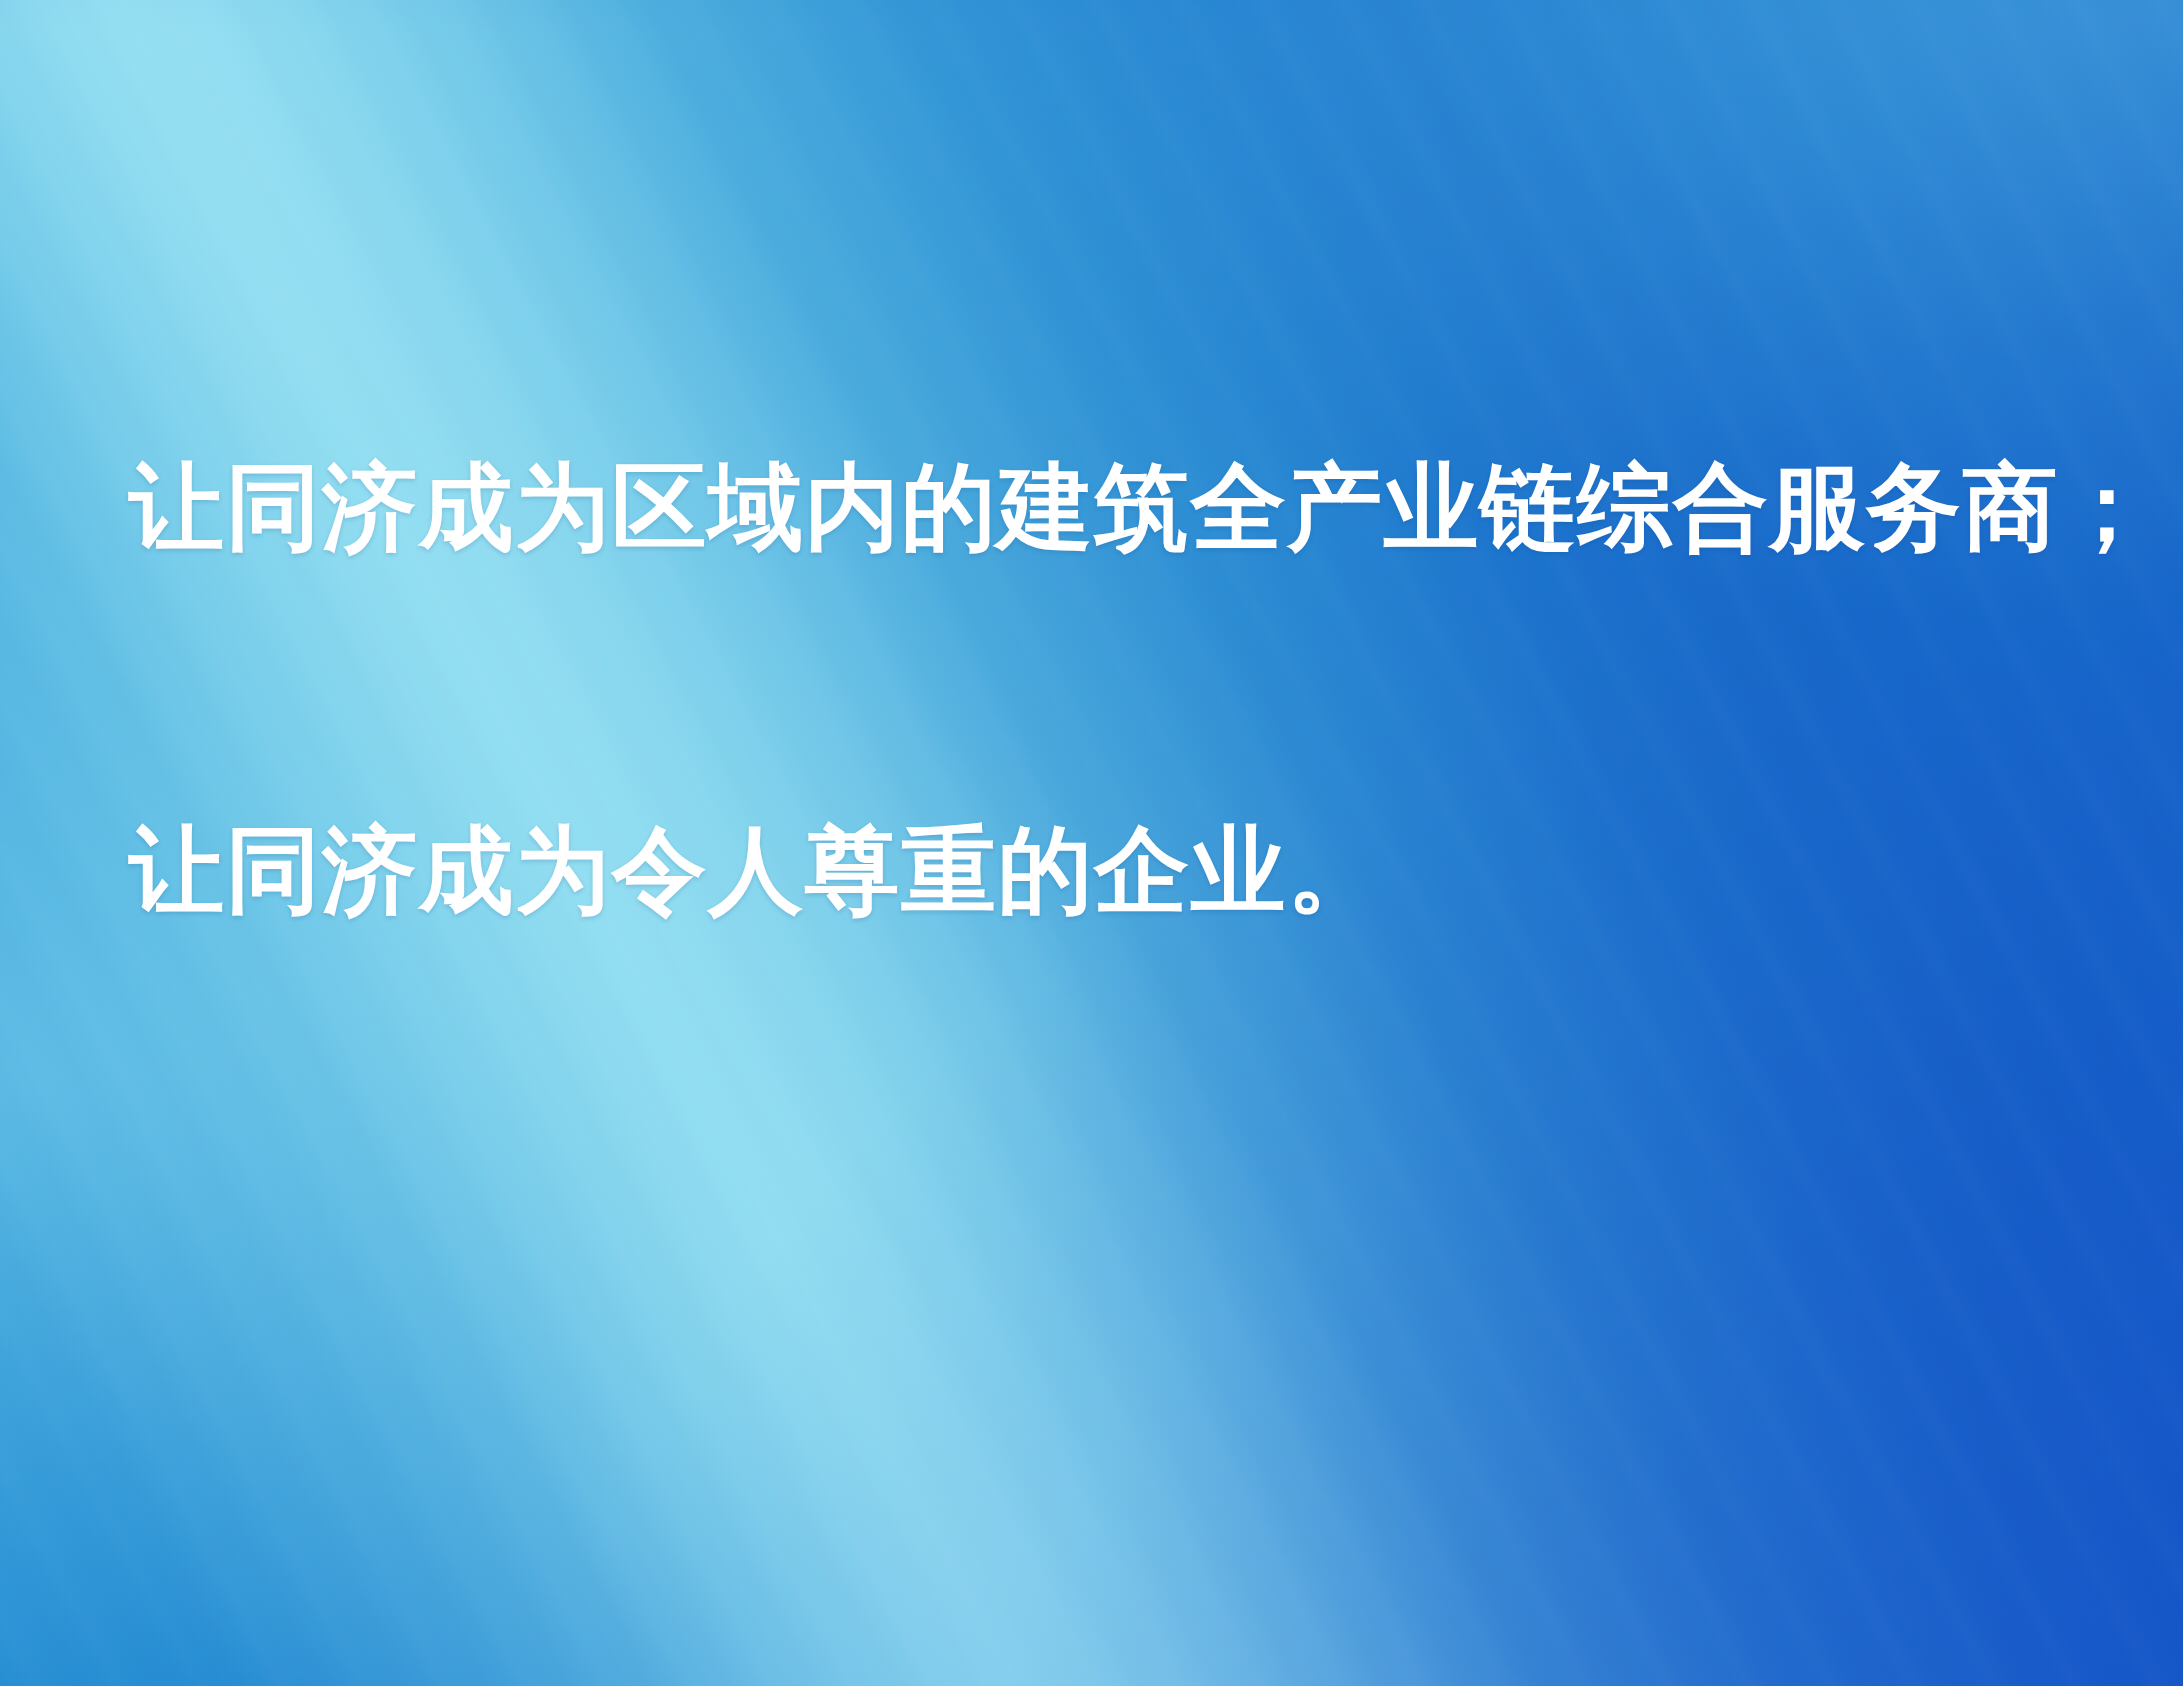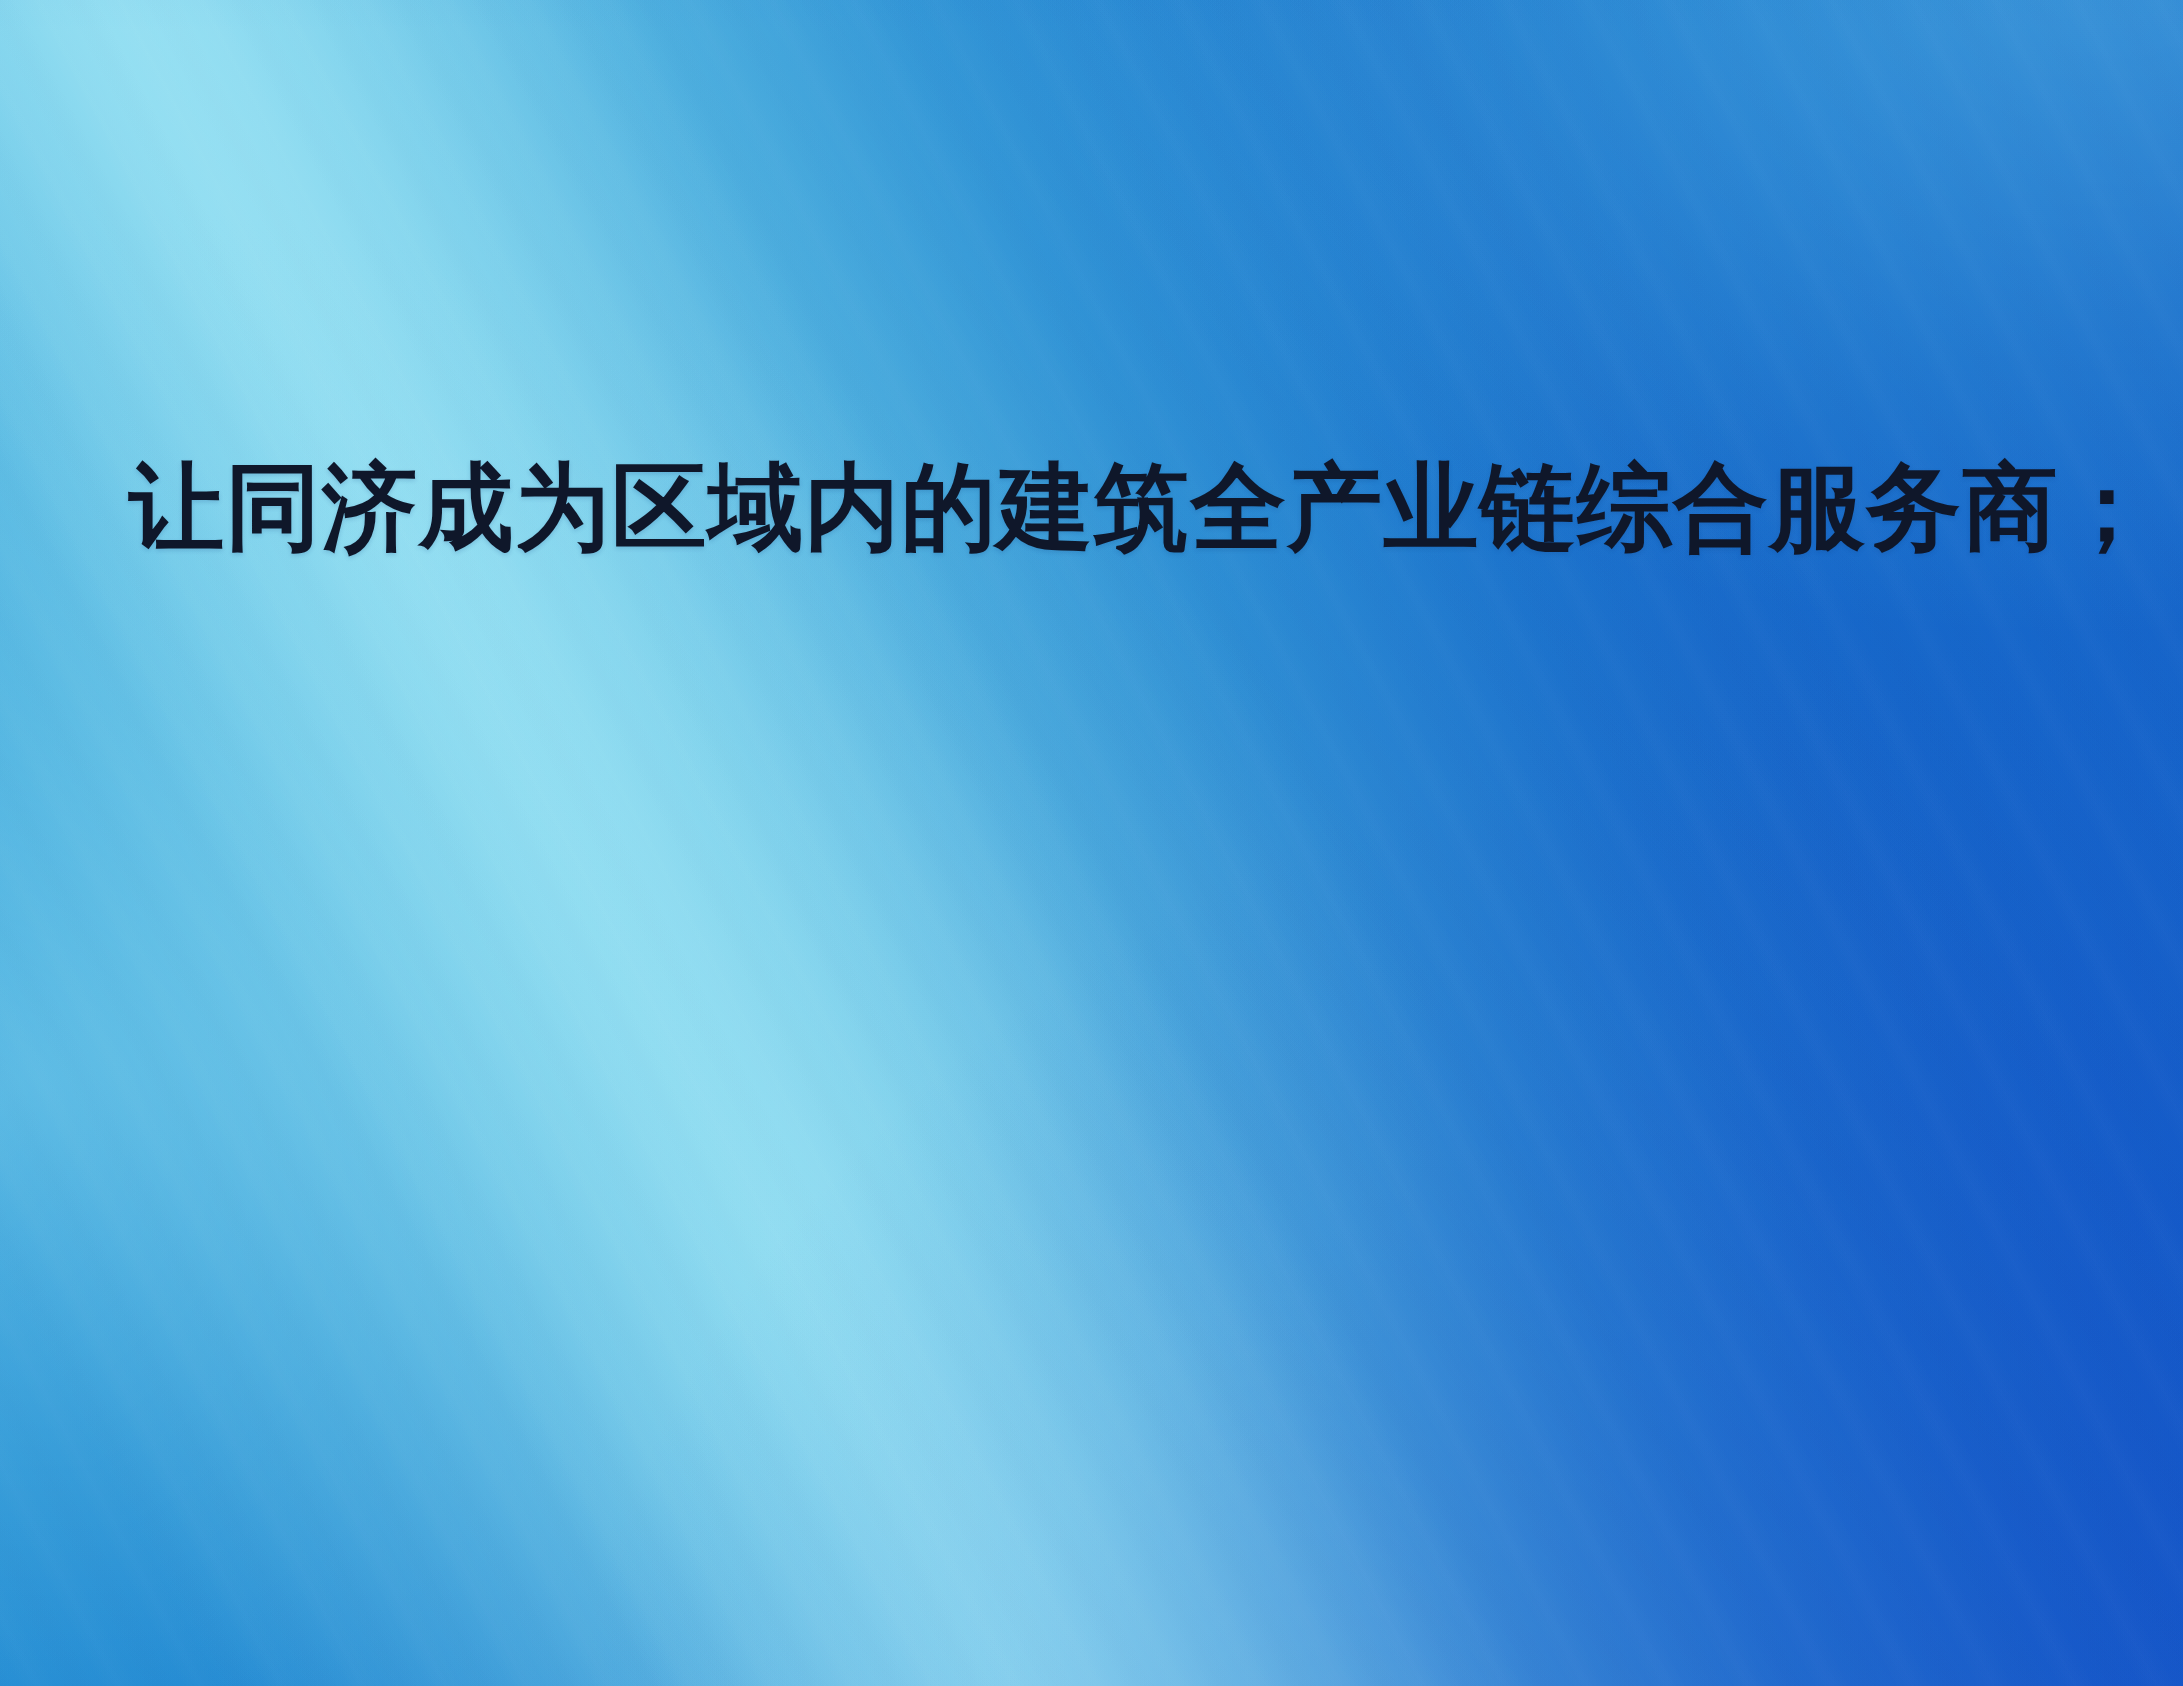--- a/index.html
+++ b/index.html
@@ -141,21 +141,21 @@
 
   
   #text-block {
     position: absolute;
     left: 129px;
     top: 461px;
     width: 1957px;
   }
 
   .vision-line {
-    color: #0f172a;
+    color: #ffffff;
     font-size: 95px;
     font-weight: bold;
     line-height: 1.0;
     letter-spacing: 1.5px;
     white-space: nowrap;
     margin: 0;
     padding: 0;
     text-shadow: 0 1.5px 4.5px rgba(10,60,130,0.18);
   }
 
@@ -175,16 +175,17 @@
   <div class="bg-layer bg-glow-ll"></div>
   <div class="bg-layer bg-glow-ur"></div>
   <div class="bg-layer bg-deep-br"></div>
   <div class="bg-layer bg-top-edge"></div>
   <div class="bg-layer bg-streaks"></div>
 
   <div id="text-block">
     <p class="vision-line">让同济成为区域内的建筑全产业链综合服务商；</p>
     <div class="line-gap-1"></div>
     <div class="line-gap-2"></div>
+    <p class="vision-line">让同济成为令人尊重的企业。</p>
   </div>
 
 </div>
 
 
 </body></html>

